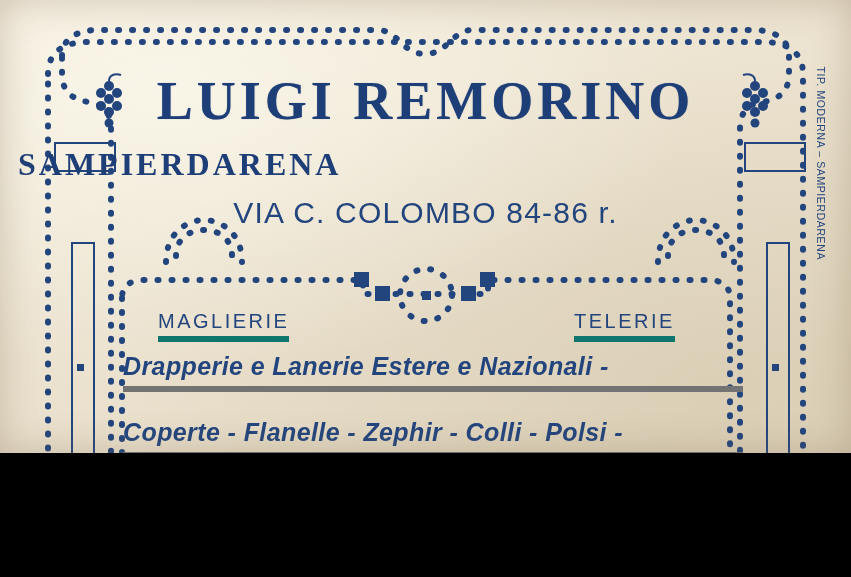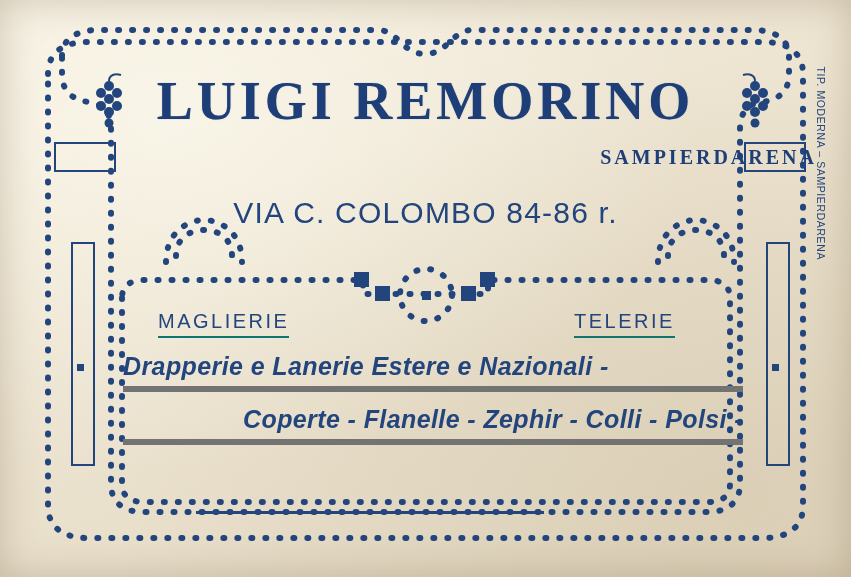--- a/index.html
+++ b/index.html
@@ -3,21 +3,21 @@
 <meta charset="utf-8">
 <style>
   html, body {
     margin: 0;
     padding: 0;
     background: #000;
   }
   .card {
     position: relative;
     width: 851px;
-    height: 577px;
+    height: 453px;
     background: #fef9c3;
     overflow: hidden;
     font-family: "Liberation Sans", sans-serif;
     text-decoration: underline;
   }
   
   .paper-tint {
     position: absolute;
     inset: 0;
     background:
@@ -55,26 +55,26 @@
     text-align: center;
     font-family: "Liberation Serif", serif;
     font-weight: bold;
     font-size: 54px;
     letter-spacing: 4px;
     color: #1e3e78;
     text-shadow: 0 0 1px rgba(30,62,120,0.45);
   }
   .subtitle {
     position: absolute;
-    left: 0; right: 16px;
+    left: 0; right: 0;
     top: 132px;
-    text-align: right;
+    text-align: left;
     font-family: "Liberation Serif", serif;
     font-weight: bold;
-    font-size: 20px;
+    font-size: 32px;
     letter-spacing: 3px;
     color: #1e3e78;
   }
   .address {
     position: absolute;
     left: 0; right: 0;
     top: 182px;
     text-align: center;
     font-family: "Liberation Sans", sans-serif;
     font-size: 30px;
@@ -82,42 +82,42 @@
     color: #23457e;
   }
 
   .col-left-label, .col-right-label {
     position: absolute;
     top: 296px;
     font-family: "Liberation Sans", sans-serif;
     font-size: 20px;
     letter-spacing: 2.5px;
     color: #23457e;
-    border-bottom: 2px solid #0f766e;
+    border-bottom: 6px solid #0f766e;
     padding-bottom: 3px;
   }
   .col-left-label { left: 140px; }
   .col-right-label { left: 556px; }
 
   .line {
     position: absolute;
     left: 105px;
     width: 620px;
     font-family: "Liberation Sans", sans-serif;
     font-style: italic;
     font-weight: bold;
     font-size: 25px;
     letter-spacing: 0.4px;
     color: #23457e;
     border-bottom: 6px solid #737373;
     padding-bottom: 5px;
     white-space: nowrap;
   }
   .line1 { top: 338px; }
-  .line2 { top: 391px; text-align: right; }
+  .line2 { top: 404px; }
   .line3 { top: 430px; }
 
   .printer {
     position: absolute;
     right: 6px;
     top: 246px;
     transform-origin: right top;
     transform: rotate(90deg) translate(0, 0);
     font-family: "Liberation Sans", sans-serif;
     font-size: 10.5px;

